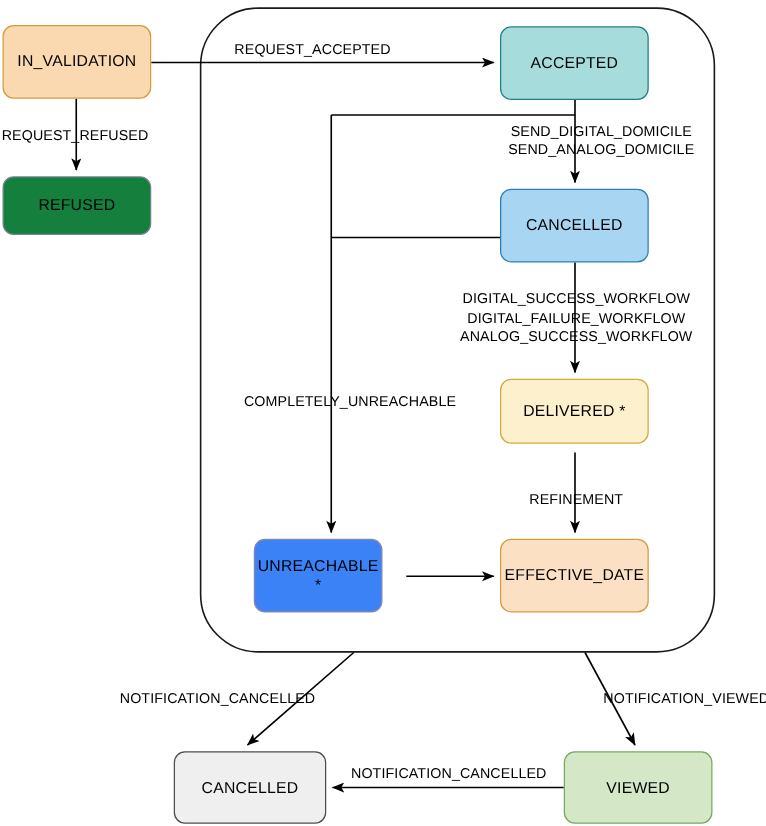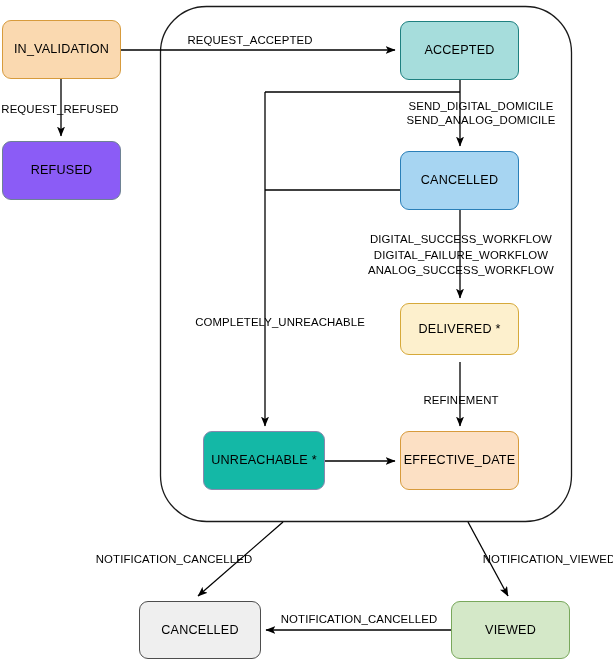--- a/index.html
+++ b/index.html
@@ -87,37 +87,37 @@
 
     <path d="M468,522 L508,596" fill="none" stroke="#000000" stroke-width="1.3" marker-end="url(#arrowhead)"></path>
 
     <path d="M451,630 L266,630" fill="none" stroke="#000000" stroke-width="1.3" marker-end="url(#arrowhead)"></path>
   </svg>
 
   <div class="node" style="left:2px; top:20px; width:119px; height:59px; background:#FAD9B0; border-color:#D79B3C;">
     <span>IN_VALIDATION</span>
   </div>
 
-  <div class="node" style="left:2px; top:141px; width:119px; height:59px; background:#8b5cf6; border-color:#6E8294;">
+  <div class="node" style="left:2px; top:141px; width:119px; height:47px; background:#15803d; border-color:#6E8294;">
     <span>REFUSED</span>
   </div>
 
   <div class="node" style="left:400px; top:21px; width:119px; height:59px; background:#A6DDDC; border-color:#1E8080;">
     <span>ACCEPTED</span>
   </div>
 
   <div class="node" style="left:400px; top:151px; width:119px; height:59px; background:#A7D5F2; border-color:#2A7FB8;">
     <span>CANCELLED</span>
   </div>
 
   <div class="node" style="left:400px; top:303px; width:119px; height:52px; background:#FDF0CD; border-color:#D6A93A;">
     <span>DELIVERED *</span>
   </div>
 
-  <div class="node" style="left:203px; top:431px; width:122px; height:59px; background:#14b8a6; border-color:#8888AE;">
+  <div class="node" style="left:203px; top:431px; width:103px; height:59px; background:#3b82f6; border-color:#8888AE;">
     <span>UNREACHABLE *</span>
   </div>
 
   <div class="node" style="left:400px; top:431px; width:119px; height:59px; background:#FCE0C4; border-color:#D79B3C;">
     <span>EFFECTIVE_DATE</span>
   </div>
 
   <div class="node" style="left:139px; top:601px; width:122px; height:58px; background:#EFEFEF; border-color:#4D4D4D;">
     <span>CANCELLED</span>
   </div>

